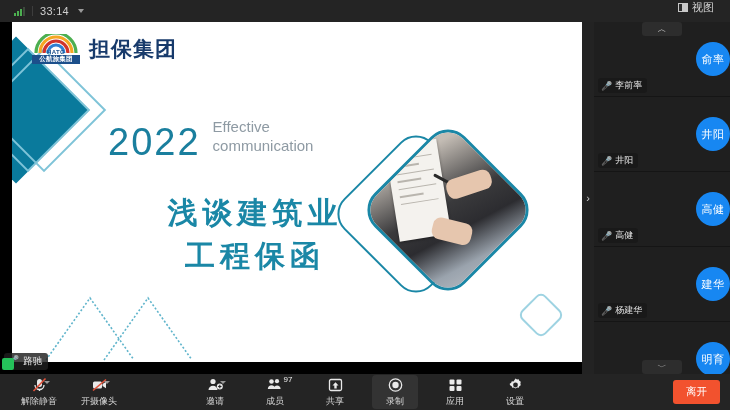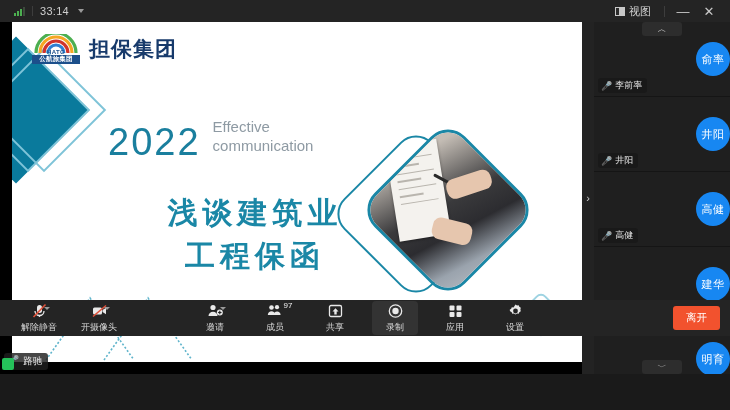--- a/index.html
+++ b/index.html
@@ -4,21 +4,21 @@
 <style>
   * { box-sizing: border-box; margin: 0; padding: 0; }
   html, body {
     width: 730px; height: 410px;
     background: #1a1a1a;
     font-family: "Liberation Sans", "DejaVu Sans", sans-serif;
     overflow: hidden;
   }
   .app {
     position: relative;
-    width: 730px; height: 336px;
+    width: 730px; height: 410px;
     background: #1b1b1b;
   }
 
   
   .titlebar {
     position: absolute; top: 0; left: 0;
     width: 730px; height: 22px;
     background: #242424;
     display: flex; align-items: center;
   }
@@ -32,21 +32,21 @@
   .tb-sep { width: 1px; height: 10px; background: #3d3d3d; }
   .timer { color: #cfcfcf; font-size: 11px; letter-spacing: .3px; }
   .caret-dn {
     width: 0; height: 0; margin-left: 2px;
     border-left: 3.5px solid transparent;
     border-right: 3.5px solid transparent;
     border-top: 4px solid #9a9a9a;
   }
   .tb-right {
     margin-left: auto; display: flex; align-items: center;
-    gap: 0; padding-right: 8px; height: 22px;
+    gap: 0; padding-right: 8px; height: 22px; flex-direction: column;
   }
   .view-btn {
     display: flex; align-items: center; gap: 4px;
     color: #d2d2d2; font-size: 11px; padding: 0 8px; height: 22px;
   }
   .view-glyph {
     width: 10px; height: 9px; border: 1px solid #c8c8c8;
     display: flex; background: #c8c8c8;
   }
   .view-glyph u { display: block; width: 4px; height: 100%; background: #2b2b2b; border-right: 1px solid #c8c8c8; }

